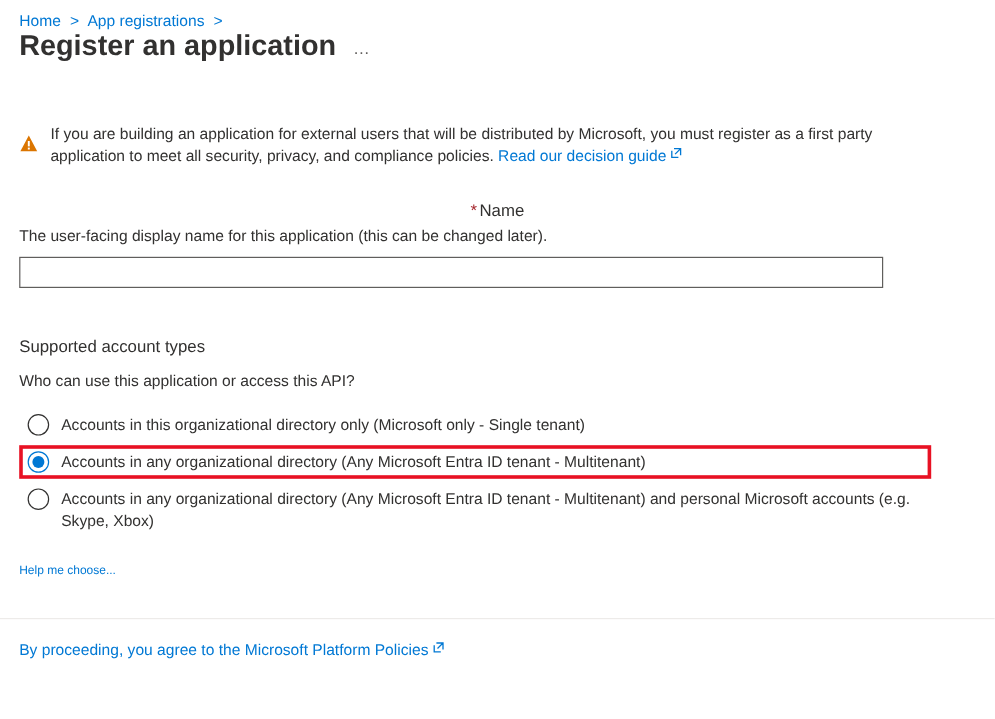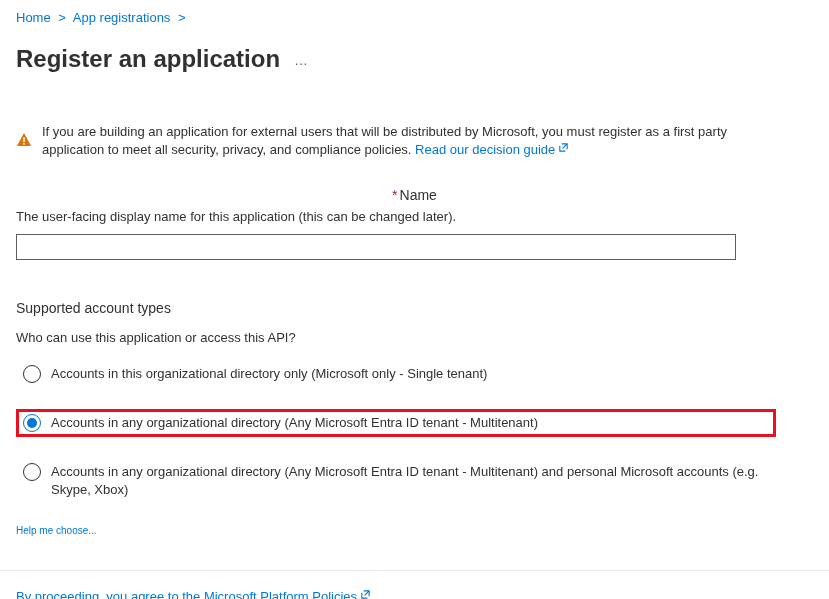--- a/index.html
+++ b/index.html
@@ -6,21 +6,21 @@
     body {
       font-family: 'Segoe UI', Tahoma, sans-serif;
       font-size: 13px;
       color: #323130;
       padding: 10px 16px;
       width: 829px;
       background: #fff;
     }
     .breadcrumb {
       font-size: 13px;
-      margin-bottom: 20px;
+      margin-bottom: 0;
     }
     .breadcrumb a { color: #0078d4; text-decoration: none; }
     .breadcrumb span.sep { color: #0078d4; margin: 0 4px; }
     h1.page-title {
       font-size: 24px;
       font-weight: 600;
       color: #323130;
       margin-bottom: 2px;
       display: inline-block;
     }
@@ -67,21 +67,21 @@
       font-size: 14px;
       font-weight: 400;
       margin-bottom: 14px;
       color: #323130;
     }
     .section-sub {
       font-size: 13px;
       margin-bottom: 14px;
       color: #323130;
     }
-    .radio-group { display: flex; flex-direction: column; gap: 20px; margin-bottom: 18px;}
+    .radio-group { display: flex; flex-direction: column; gap: 2px; margin-bottom: 18px;}
     .radio-row {
       display: flex;
       align-items: flex-start;
       gap: 10px;
       padding: 3px 4px;
       border: 3px solid transparent;
       border-radius: 0;
       cursor: pointer;
       max-width: 760px;
     }

